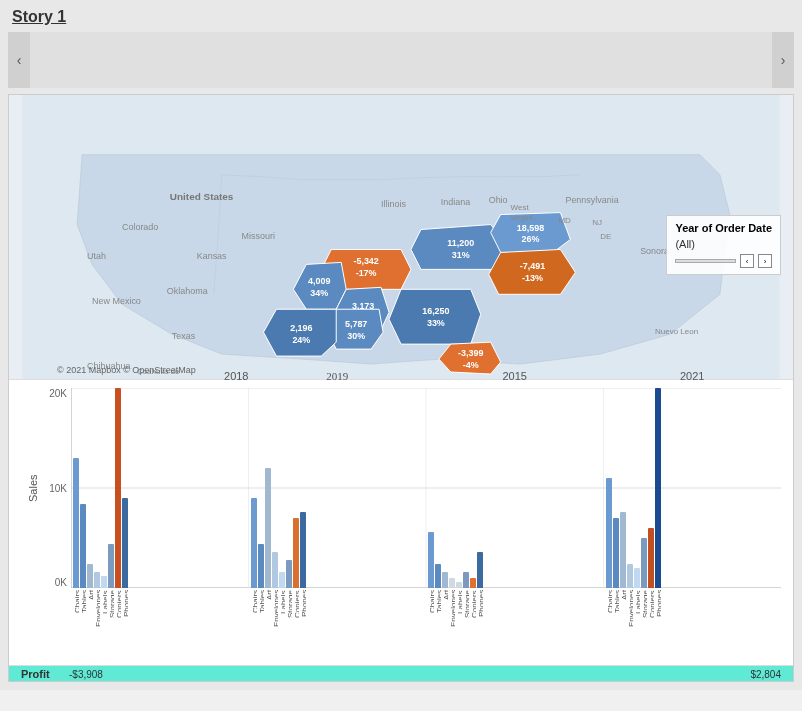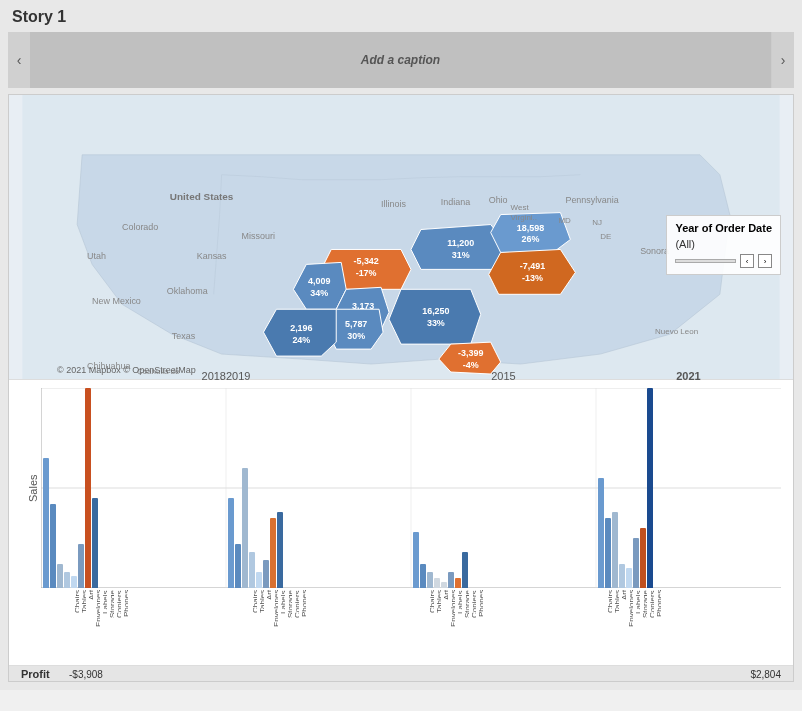--- a/index.html
+++ b/index.html
@@ -13,20 +13,21 @@
       width: 802px;
       background: #e8e8e8;
       padding: 8px;
     }
     .story-title {
       font-size: 16px;
       font-weight: bold;
       color: #333;
       margin-bottom: 6px;
       padding-left: 4px;
+      text-decoration: underline;
     }
     
     .story-nav {
       display: flex;
       align-items: stretch;
       background: #e0e0e0;
       margin-bottom: 6px;
       height: 56px;
     }
     .nav-arrow {
@@ -158,21 +159,21 @@
       width: 20px;
       padding-right: 4px;
     }
     
     .profit-legend {
       height: 16px;
       display: flex;
       align-items: center;
       padding: 4px 12px;
       border-top: 1px solid #ddd;
-      background: #e5e5e5;
+      background: #5eead4;
       gap: 8px;
     }
     .profit-title {
       font-size: 11px;
       color: #333;
       font-weight: bold;
       width: 40px;
     }
     .profit-gradient {
       flex: 1;
@@ -189,23 +190,20 @@
 </head>
 <body>
 
 <div class="outer">
 
   <div class="story-title">Story 1</div>
 
   <div class="story-nav">
     <div class="nav-arrow">‹</div>
     <div class="nav-items">
-      <div class="nav-item active add-caption">
-        <span>Add a caption</span>
-      </div>
     </div>
     <div class="nav-arrow">›</div>
   </div>
 
   <div class="content-area">
 
     <div class="map-area">
       <svg class="map-svg" viewBox="0 0 760 285" xmlns="http://www.w3.org/2000/svg">
 
         <rect width="760" height="285" fill="#dde8f0"></rect>
@@ -295,39 +293,44 @@
     </div>
 
     <div class="chart-area">
 
       <div style="display:flex; height:200px;">
 
         <div class="y-axis-label">
           <span>Sales</span>
         </div>
 
+        <div style="width:30px; display:flex; flex-direction:column; justify-content:space-between; align-items:flex-end; padding-right:4px; font-size:10px; color:#666;">
+          <span>20K</span>
+          <span>10K</span>
+          <span>0K</span>
+        </div>
 
         <div style="flex:1; position:relative;">
 
           <svg style="position:absolute;top:0;left:0;width:100%;height:100%;">
             <line x1="0" y1="0" x2="100%" y2="0" stroke="#ddd" stroke-width="1"></line>
             <line x1="0" y1="50%" x2="100%" y2="50%" stroke="#ddd" stroke-width="1"></line>
             <line x1="0" y1="100%" x2="100%" y2="100%" stroke="#aaa" stroke-width="1"></line>
             <line x1="0" y1="0" x2="0" y2="100%" stroke="#aaa" stroke-width="1"></line>
 
             <line x1="25%" y1="0" x2="25%" y2="100%" stroke="#ddd" stroke-width="0.5"></line>
             <line x1="50%" y1="0" x2="50%" y2="100%" stroke="#ddd" stroke-width="0.5"></line>
             <line x1="75%" y1="0" x2="75%" y2="100%" stroke="#ddd" stroke-width="0.5"></line>
           </svg>
 
           <div style="position:absolute; top:-18px; left:0; right:0; display:flex; font-size:11px; color:#555;">
             <div style="flex:1; text-align:right;">2018</div>
-            <div style="flex:1; ">2019</div>
+            <div style="flex:1; text-align:center;font-family:Liberation Serif, serif;">2019</div>
             <div style="flex:1; text-align:center;">2015</div>
-            <div style="flex:1; text-align:center;font-weight:bold;">2021</div>
+            <div style="flex:1; text-align:center;">2021</div>
           </div>
 
           <div style="position:absolute; bottom:0; left:0%; width:25%; display:flex; align-items:flex-end; padding:0 2px; gap:1px; height:100%;">
             <div style="width:6px;height:65%;background:#6a9acf;border-radius:1px 1px 0 0;"></div>
             <div style="width:6px;height:42%;background:#5a8abf;border-radius:1px 1px 0 0;"></div>
             <div style="width:6px;height:12%;background:#a0b8d0;border-radius:1px 1px 0 0;"></div>
             <div style="width:6px;height:8%;background:#b0c8e0;border-radius:1px 1px 0 0;"></div>
             <div style="width:6px;height:6%;background:#c0d8f0;border-radius:1px 1px 0 0;"></div>
             <div style="width:6px;height:22%;background:#7a9abf;border-radius:1px 1px 0 0;"></div>
             <div style="width:6px;height:100%;background:#c85020;border-radius:1px 1px 0 0;"></div>

